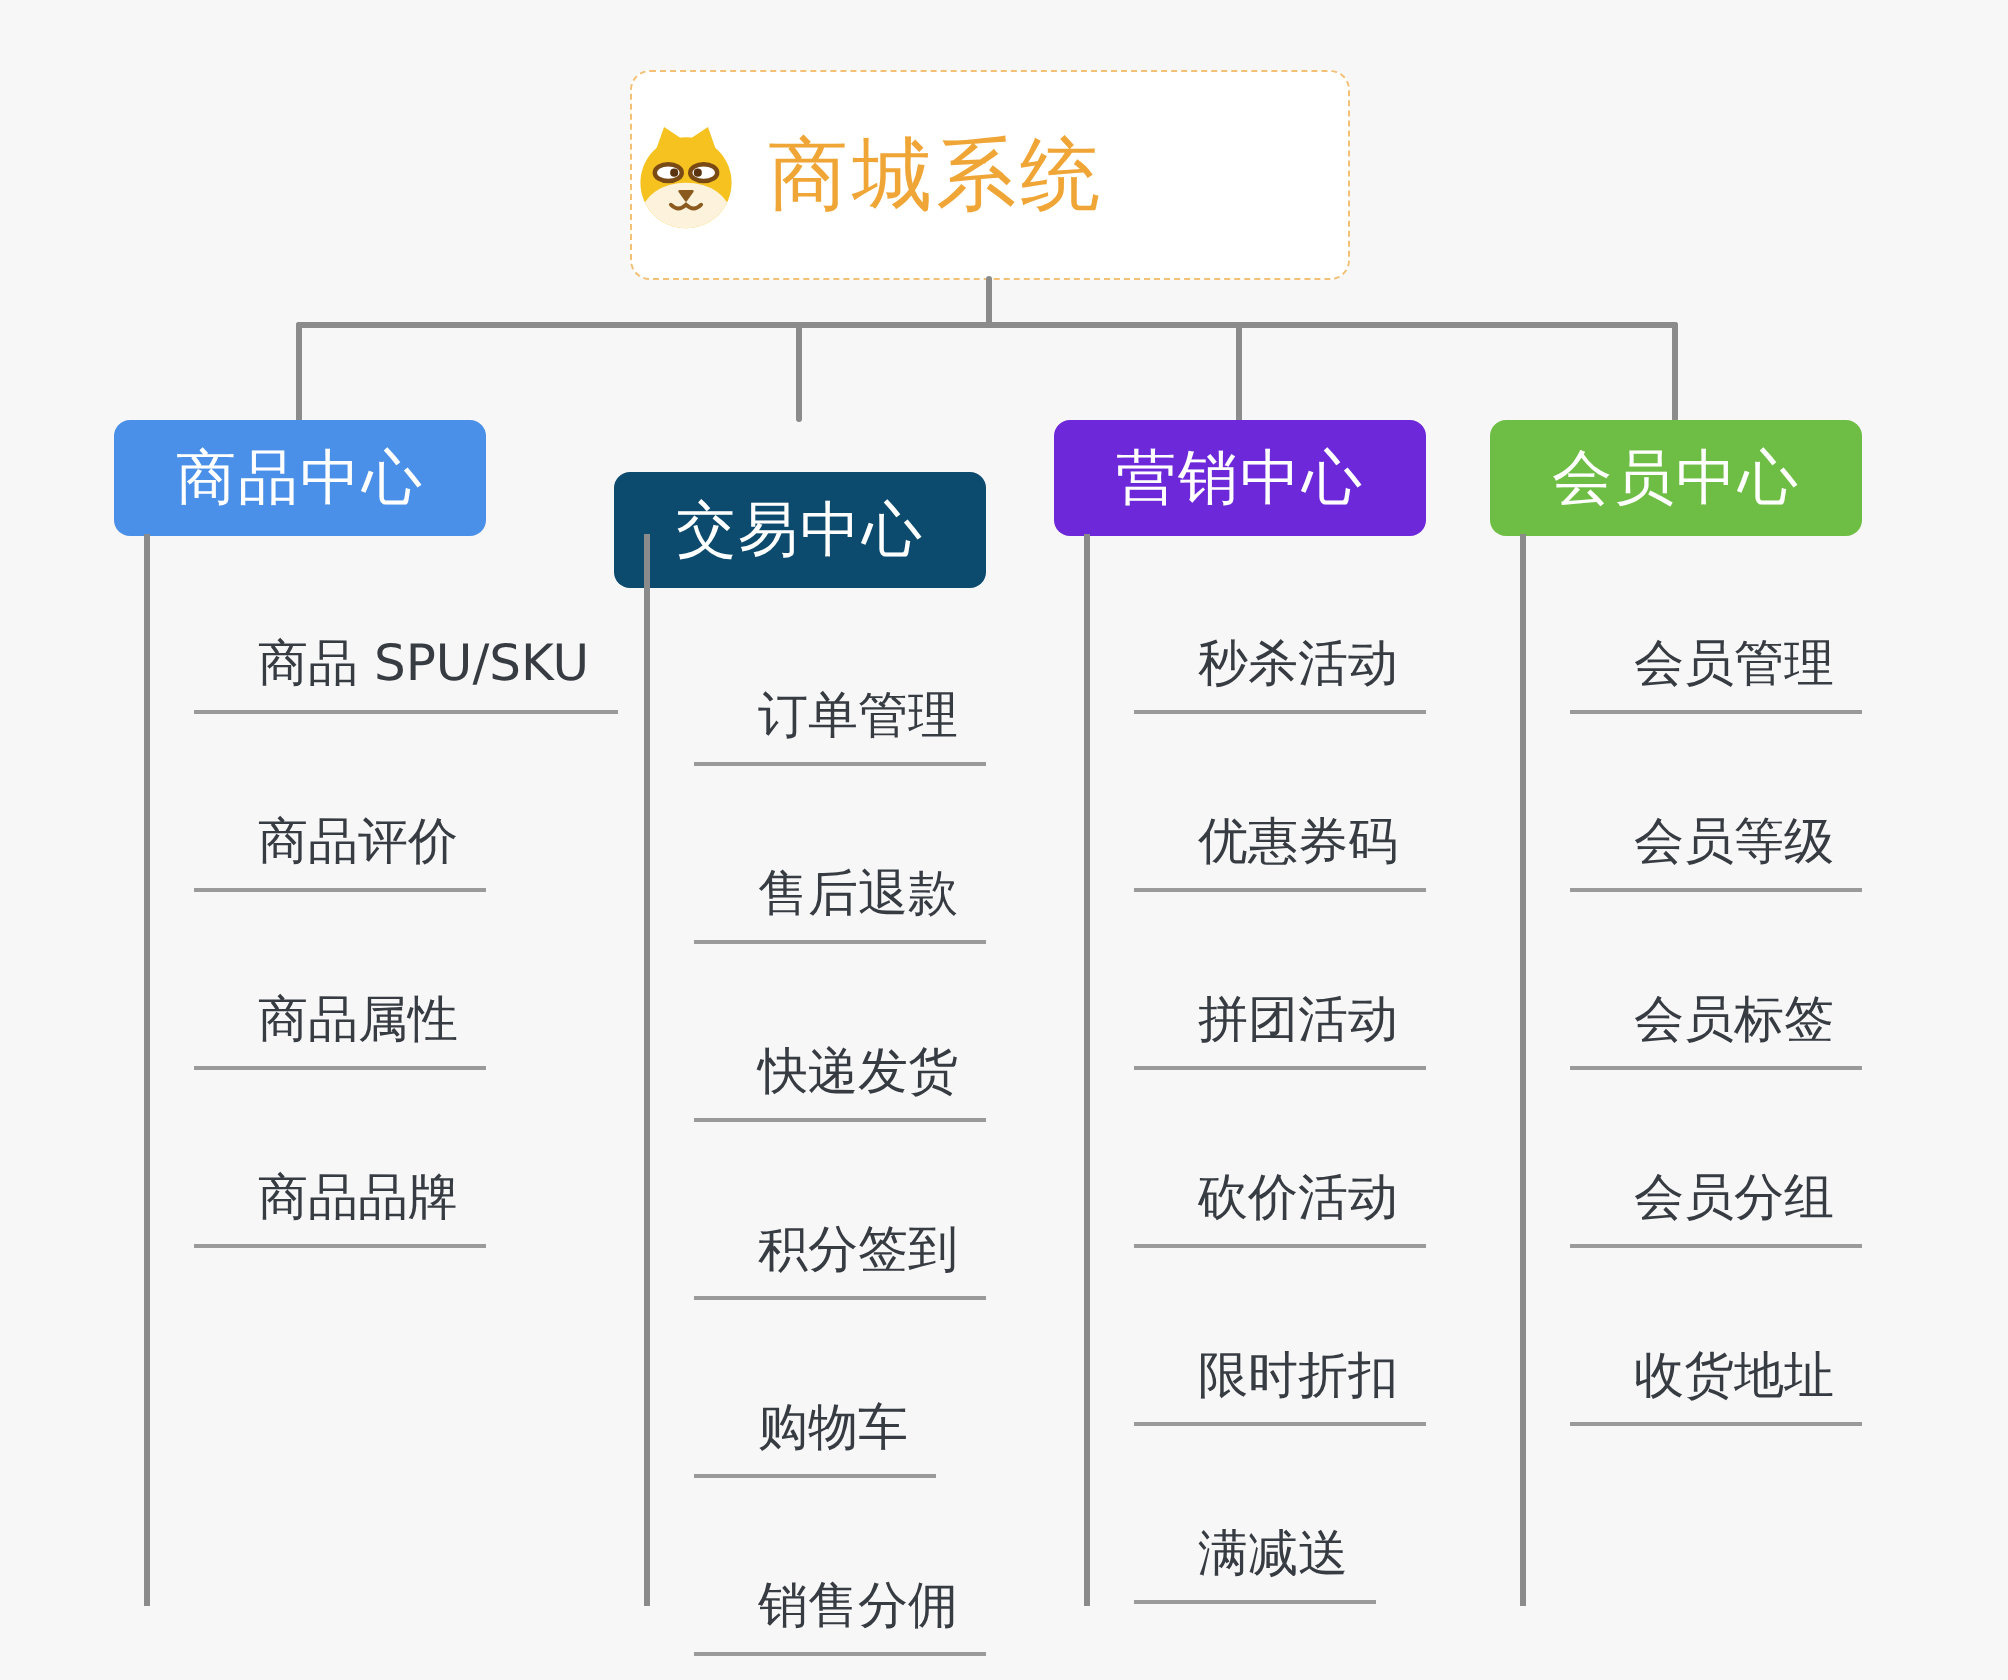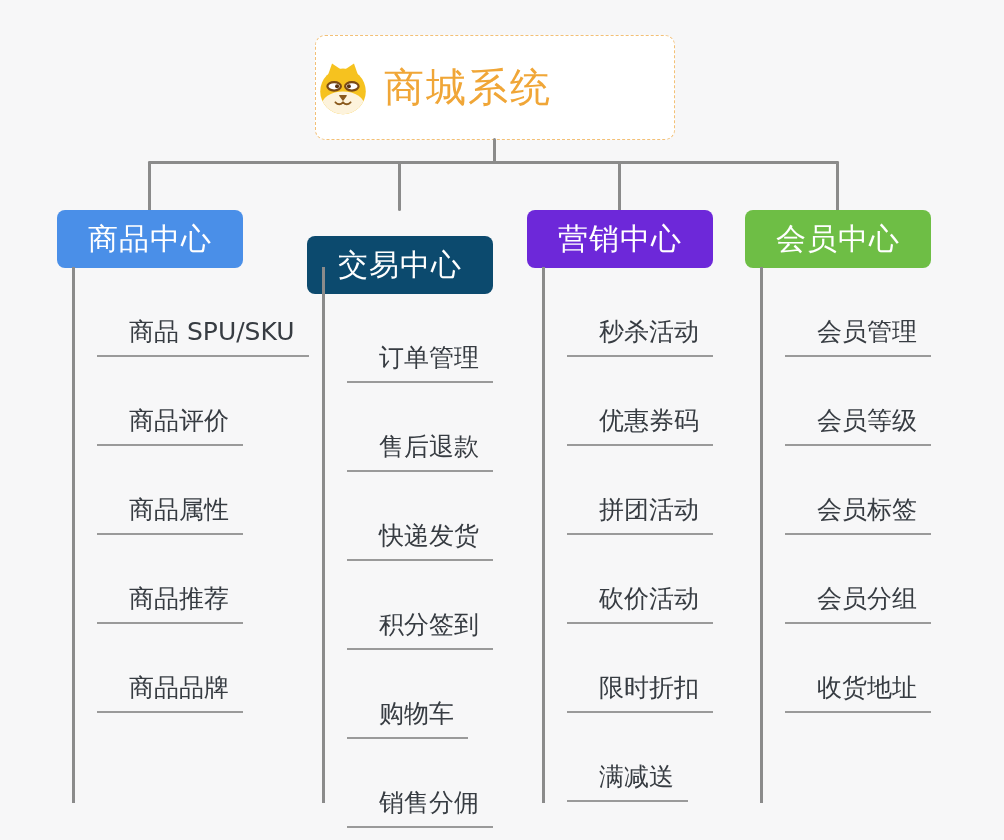--- a/index.html
+++ b/index.html
@@ -120,23 +120,20 @@
       <div class="leaf">
         <span class="leaf-label">商品 SPU/SKU</span>
       </div>
       <div class="leaf">
         <span class="leaf-label">商品评价</span>
       </div>
       <div class="leaf">
         <span class="leaf-label">商品属性</span>
       </div>
       <div class="leaf">
-        <span class="leaf-label">商品推荐</span>
-      </div>
-      <div class="leaf">
         <span class="leaf-label">商品品牌</span>
       </div>
     </div>
 </div>
 
 <div class="branch b1">
   <div class="branch-header" style="background: #0c4a6e; margin-top: 26px;">交易中心</div>
   <div class="branch-stem"></div>
   <div class="branch-items">
       <div class="leaf">

